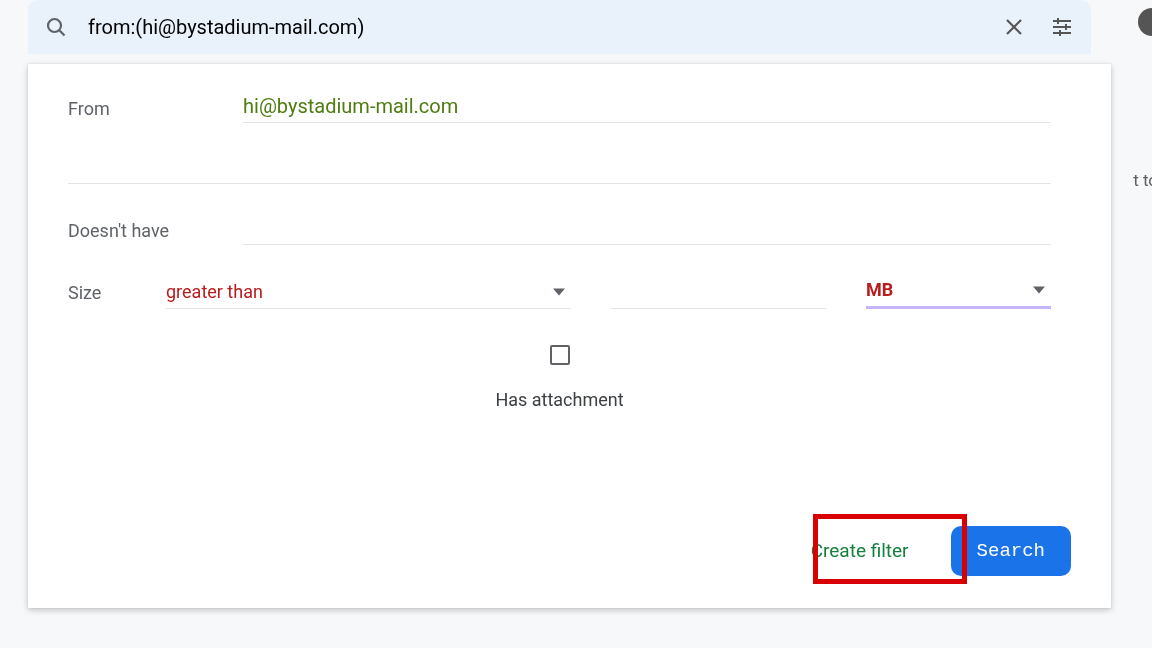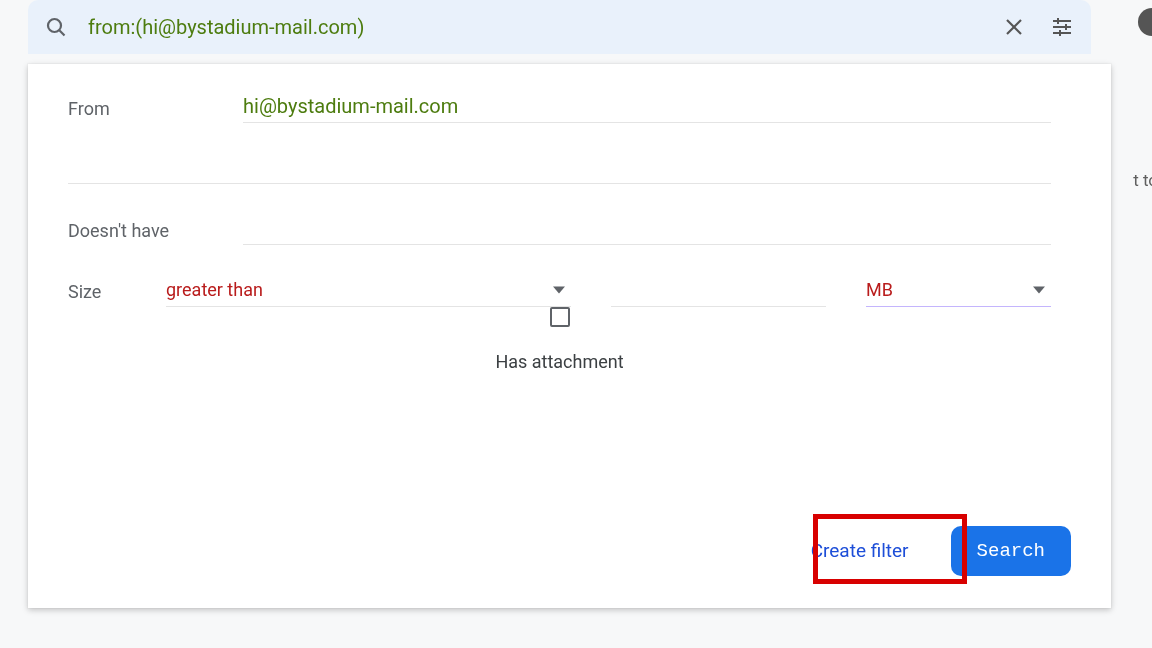--- a/index.html
+++ b/index.html
@@ -5,21 +5,21 @@
   * { box-sizing: border-box; }
   html, body { margin:0; padding:0; width:1152px; height:648px; font-family: "Google Sans", "Segoe UI", Roboto, Arial, sans-serif; background:#f7f8f9; overflow:hidden; }
 
   .search-bar {
     position:absolute; left:28px; top:0; width:1063px; height:54px;
     background:#e9f1fb; border-radius:10px 10px 0 0;
     display:flex; align-items:center; padding:0 16px;
   }
   .search-bar .search-icon-wrap { width:24px; height:24px; color:#5f6368; display:flex; align-items:center; justify-content:center; }
   .search-input {
-    flex:1; border:none; background:transparent; font-size:20px; color:#4d7c0f;
+    flex:1; border:none; background:transparent; font-size:20px; color:#000000;
     padding-left:20px; outline:none; font-family:inherit;
   }
   .search-actions { display:flex; align-items:center; gap:22px; color:#3c4043; }
   .icon-btn { width:26px; height:26px; display:flex; align-items:center; justify-content:center; cursor:pointer; color:#555; }
   .icon-btn svg { width:24px; height:24px; }
 
   .avatar-cut {
     position:absolute; right:-14px; top:8px; width:28px; height:28px; border-radius:50%; background:#555; 
   }
 
@@ -33,40 +33,40 @@
     padding:28px 60px 28px 40px;
   }
 
   .field-row { display:flex; align-items:flex-end; margin-bottom:30px; }
   .field-label { width:175px; font-size:18px; color:#5f6368; padding-bottom:4px; }
   .field-input {
     flex:1; border:none; border-bottom:1px solid #e4e4e4; font-size:20px; color:#4d7c0f;
     font-family:inherit; padding:2px 0 4px 0; outline:none; background:transparent;
   }
 
-  .size-row { display:flex; align-items:flex-end; margin-top:2px; gap:40px; }
+  .size-row { display:flex; align-items:flex-end; margin-top:2px; gap:40px; margin-bottom:36px;}
   .size-row .field-label{ align-self:center; padding-bottom:0;}
   .select-wrap { position:relative; display:flex; align-items:center; }
   .select-a { flex: 0 0 405px; border-bottom:1px solid #e4e4e4; }
   .select-b { flex: 0 0 215px; border-bottom:1px solid #e4e4e4; }
-  .select-c { flex: 0 0 185px; border-bottom:1px solid #c4b5fd; }
+  .select-c { flex: 0 0 185px; border-bottom:3px solid #c4b5fd;font-weight:bold; }
   .select-text { font-size:18px; color:#b91c1c; padding:4px 0 6px 0; flex:1;}
   .select-caret { color:#5f6368; margin-right:6px;}
   .select-caret svg{width:12px;height:12px;}
   .select-b .select-text { min-height:24px; }
 
   .check-row { display:flex; align-items:center; gap:24px;flex-direction:column; }
   .checkbox {
     width:20px; height:20px; border:2px solid #5f6368; border-radius:2px; cursor:pointer;
   }
   .check-label { font-size:18px; color:#3c4043; }
 
   .btn-row { position:absolute; right:40px; bottom:32px; display:flex; align-items:center; gap:20px; }
   .btn-text {
-    font-size:19px; color:#1d4ed8; padding:14px 22px; cursor:pointer; border-radius:6px;
+    font-size:19px; color:#15803d; padding:14px 22px; cursor:pointer; border-radius:6px;
   }
   .btn-primary {
     font-size:19px; color:#ffffff; background:#1a73e8; padding:14px 26px; cursor:pointer;
     border:none; border-radius:10px; font-family:Liberation Mono, monospace;
   }
   .highlight-box {
     position:absolute; border:5px solid #d80000; pointer-events:none;
     left:785px; bottom:24px; width:154px; height:70px;
   }
 </style>

